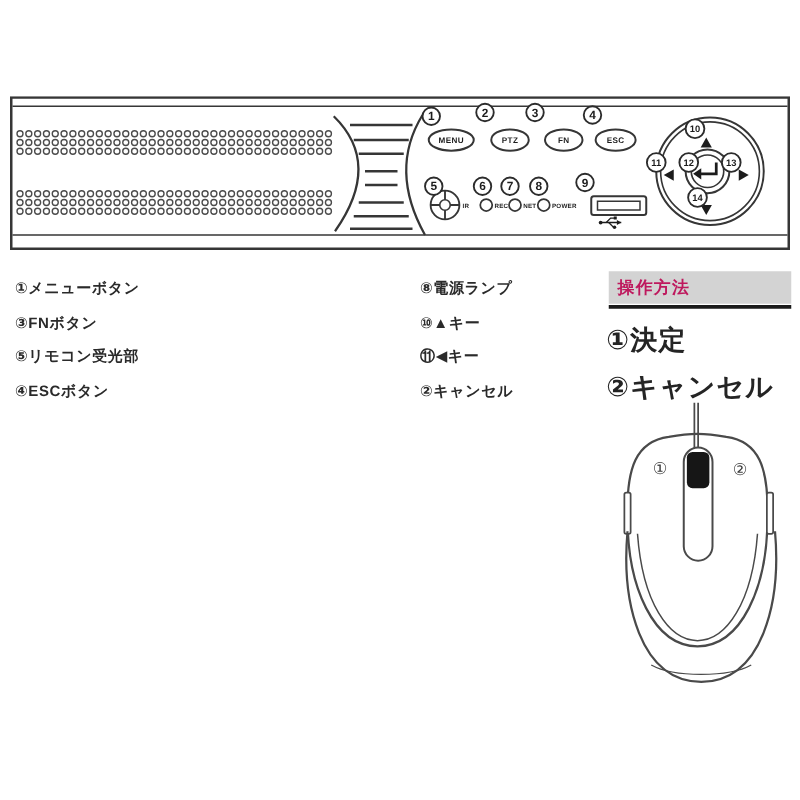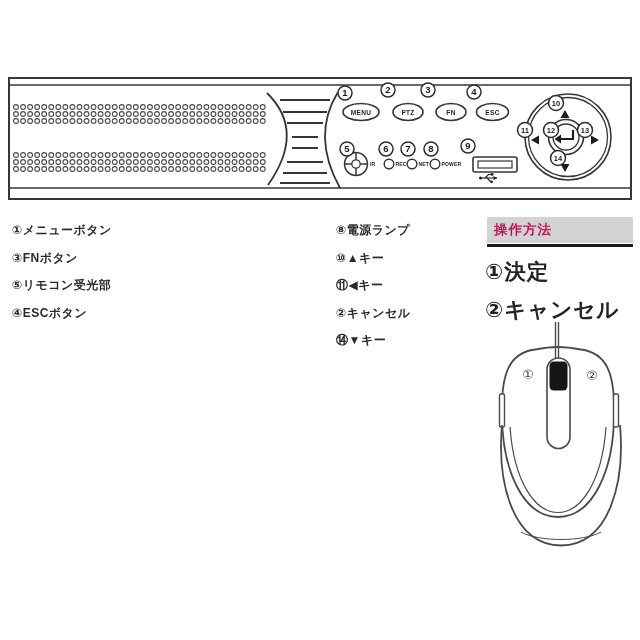--- a/index.html
+++ b/index.html
@@ -408,21 +408,20 @@
     <div>①メニューボタン</div>
     <div>③FNボタン</div>
     <div>⑤リモコン受光部</div>
     <div>④ESCボタン</div>
   </div>
   <div class="abs legend-col" style="left:336px;">
     <div>⑧電源ランプ</div>
     <div>⑩▲キー</div>
     <div>⑪◀キー</div>
     <div>②キャンセル</div>
-    <div>⑭▼キー</div>
   </div>
 
   <div id="op-header" class="abs">操作方法</div>
   <div id="op-underline" class="abs"></div>
   <div class="abs op-item" style="top:257px;">①決定</div>
   <div class="abs op-item" style="top:295px;text-align:right;">②キャンセル</div>
 
   <svg id="mouse-svg" class="abs" width="134" height="232" viewBox="0 0 134 232">
 
     <path class="whitefill" stroke-width="1.8" d="M5,92 C4,52 12,31 38,27.5 C46,26 53,25 61,25 C69,25 76,26 84,27.5

